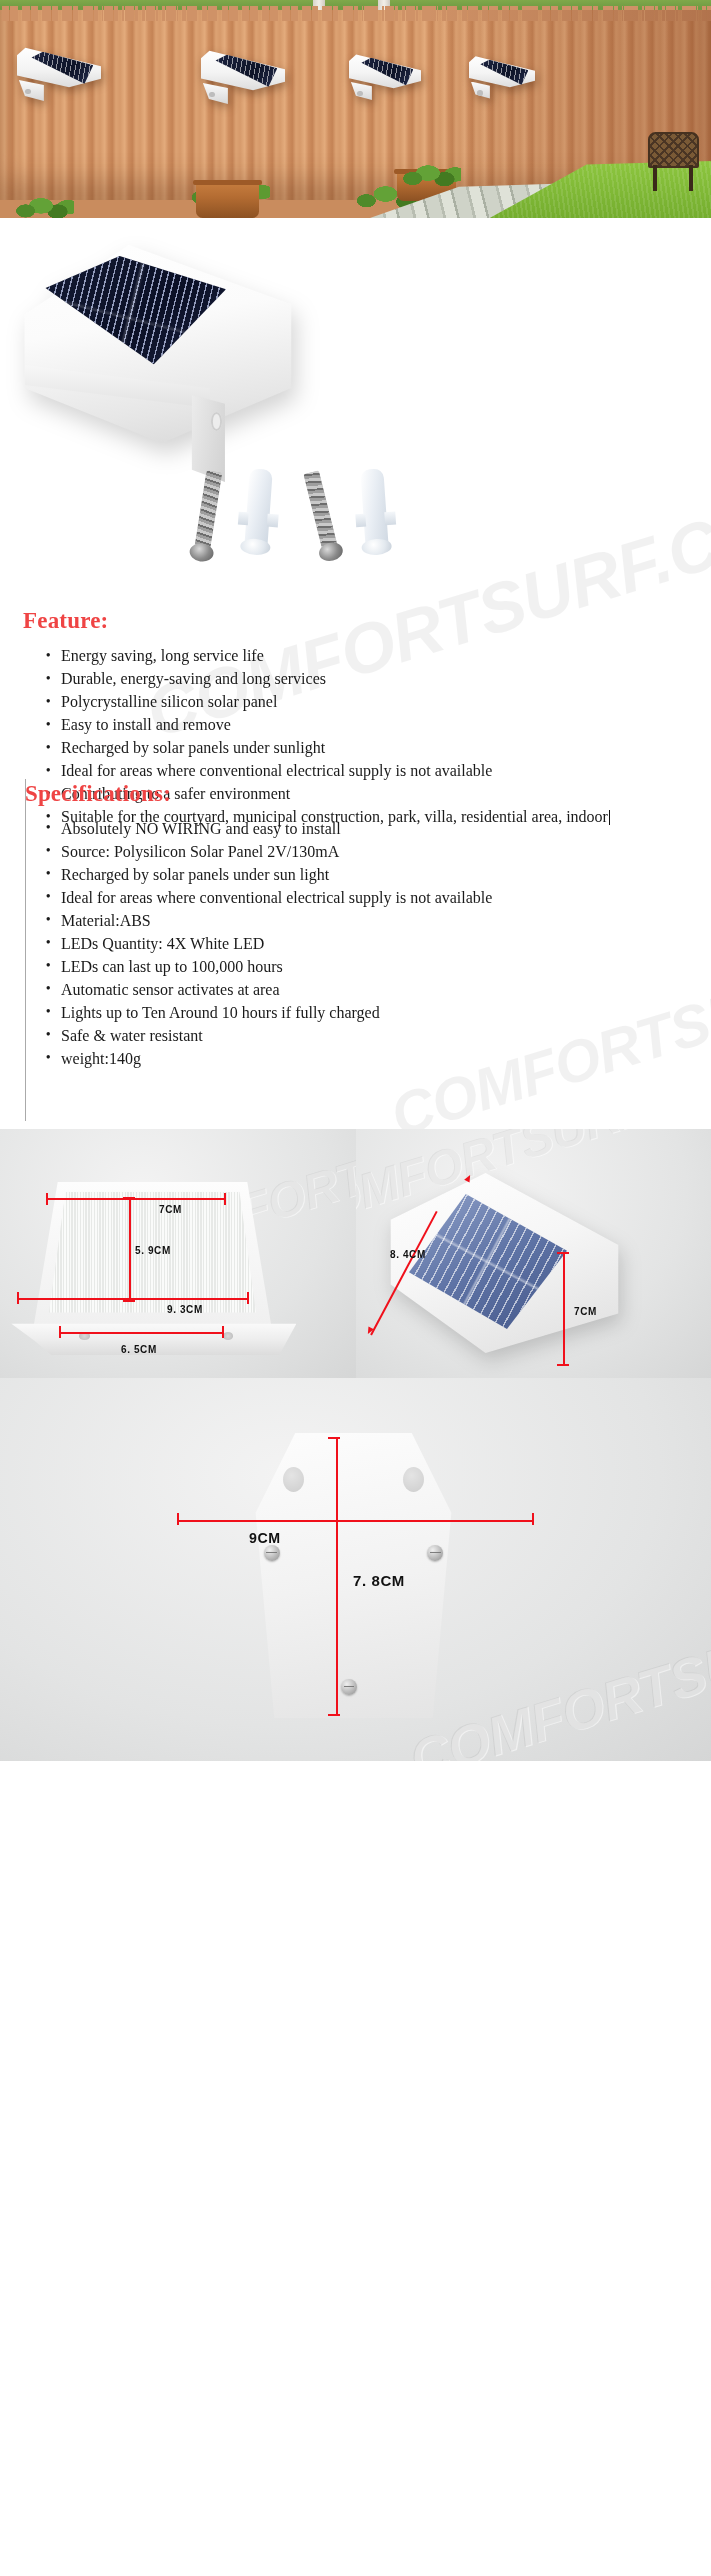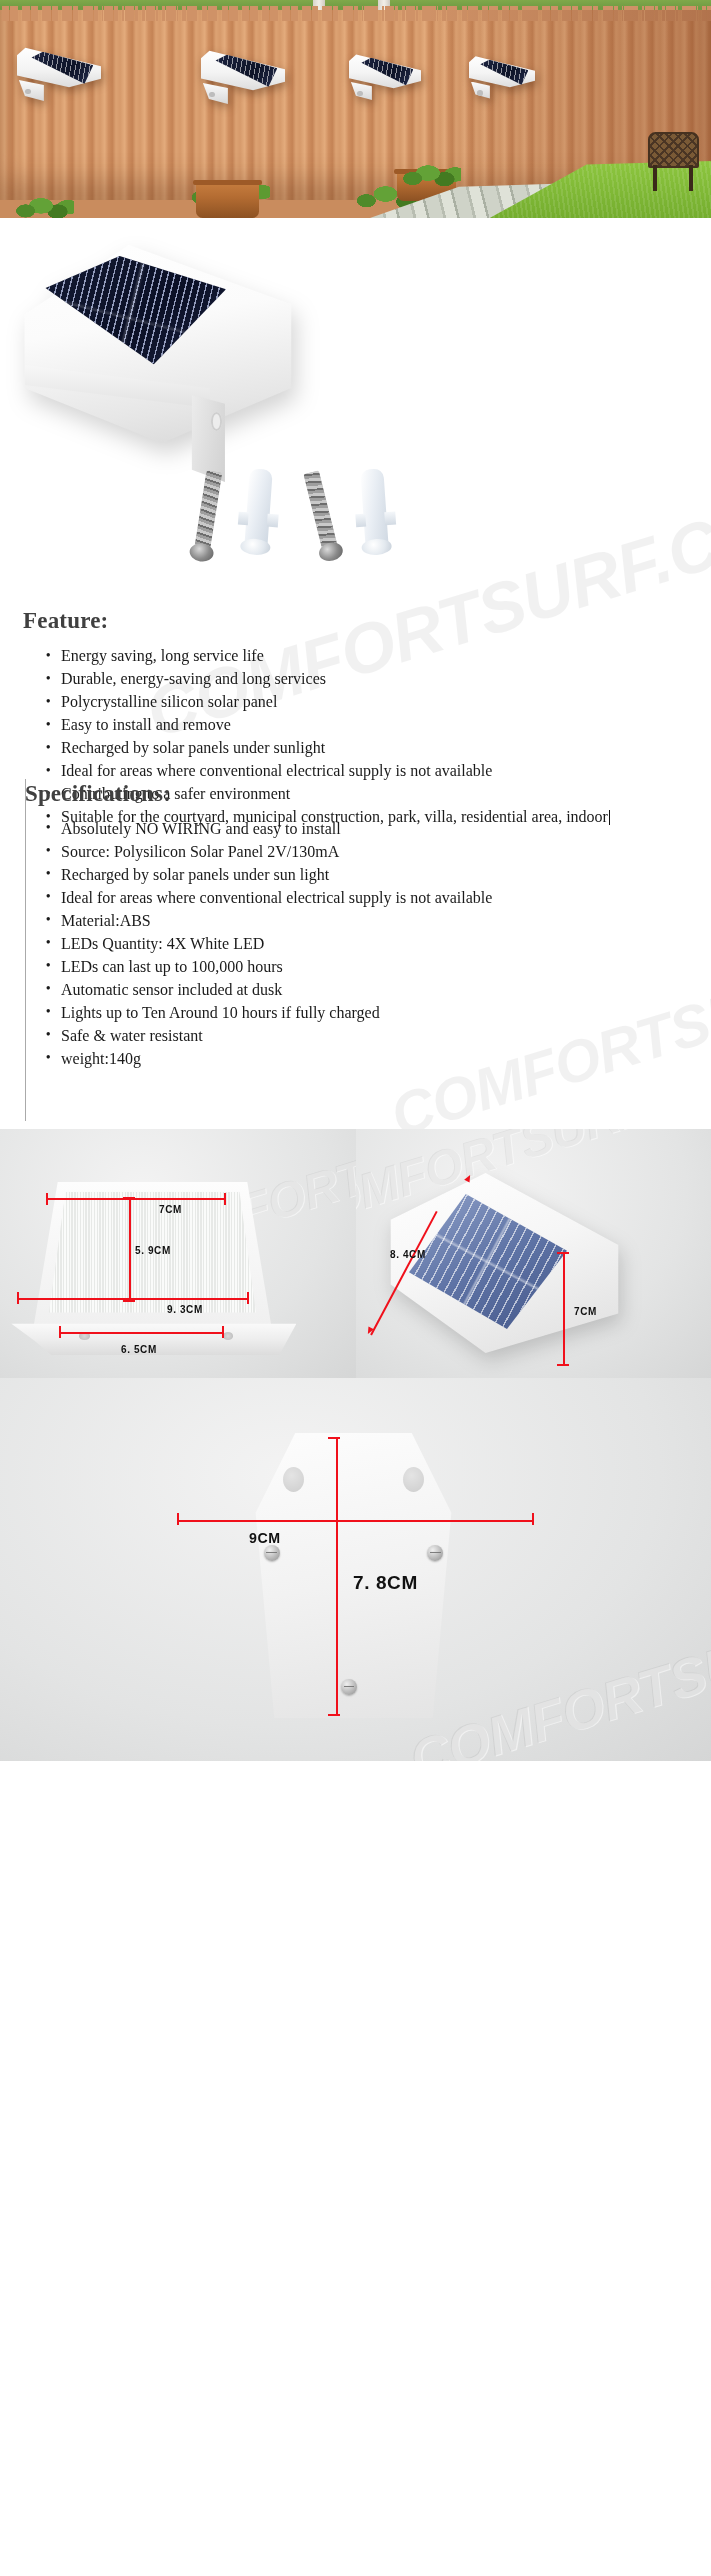--- a/index.html
+++ b/index.html
@@ -191,21 +191,21 @@
   .anchor .collar {
     position: absolute; left: -3.8px; bottom: -5.7px; width: 30px; height: 16px;
     border-radius: 50%;
     background: radial-gradient(circle at 40% 34%, #ffffff 0%, #e3e9ef 55%, #c3ccd6 100%);
   }
 
   
   .text-block { position: relative; padding: 0 23px; }
   h2.sec-title {
     font-family: "Liberation Serif", serif;
-    font-size: 23px; font-weight: bold; color: #404040;
+    font-size: 23px; font-weight: bold; color: #ef4444;
     letter-spacing: 0.2px;
   }
   ul.bullets { list-style: none; margin-top: 10.4px; }
   ul.bullets li {
     position: relative;
     padding-left: 21px;
     font-size: 16px;
     line-height: 23px;
     color: #1a1a1a;
   }
@@ -431,21 +431,21 @@
     <div class="wm" style="left:380px; top:224px; font-size:59px;">COMFORTSURF.COM</div>
     <h2 class="sec-title" style="padding-top:7.6px; padding-left:1.9px;">Specifications:</h2>
     <ul class="bullets" style="margin-left:17px;">
       <li>Absolutely NO WIRING and easy to install</li>
       <li>Source: Polysilicon Solar Panel 2V/130mA</li>
       <li>Recharged by solar panels under sun light</li>
       <li>Ideal for areas where conventional electrical supply is not available</li>
       <li>Material:ABS</li>
       <li>LEDs Quantity: 4X White LED</li>
       <li>LEDs can last up to 100,000 hours</li>
-      <li>Automatic sensor included at dusk</li>
+      <li>Automatic sensor activates at area</li>
       <li>Lights up to Ten Around 10 hours if fully charged</li>
       <li>Safe &amp; water resistant</li>
       <li>weight:140g</li>
     </ul>
   </div>
 
   <div class="dims-row">
 
     <div class="dim-pane dim-left">
       <div class="bg-soft"></div>
@@ -515,17 +515,17 @@
     </div>
 
     <div class="dl dl-h" style="left:177px; top:142px; width:357px;"></div>
     <div class="cap cap-v" style="left:177px; top:135px;"></div>
     <div class="cap cap-v" style="left:532px; top:135px;"></div>
     <div class="dim-label" style="left:249px; top:152px; font-size:14.2px;">9CM</div>
 
     <div class="dl dl-v" style="left:336px; top:59px; height:279px;"></div>
     <div class="cap cap-h" style="left:328px; top:59px;"></div>
     <div class="cap cap-h" style="left:328px; top:336px;"></div>
-    <div class="dim-label" style="left:353px; top:194px; font-size:19px;">7. 8CM</div>
+    <div class="dim-label" style="left:353px; top:194px; font-size:15px;">7. 8CM</div>
   </div>
 
 </div>
 
 
 </body></html>

